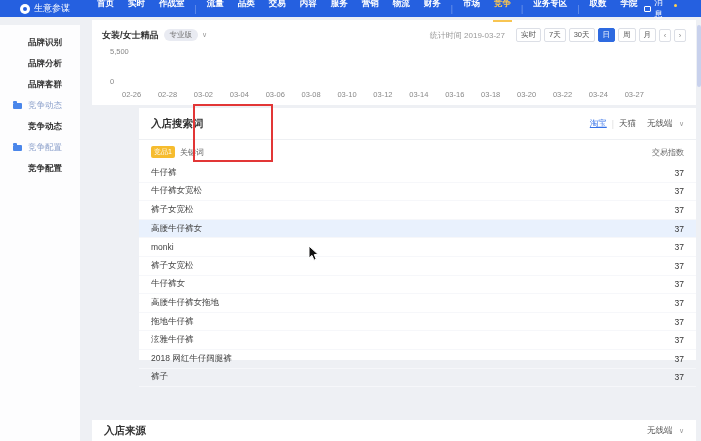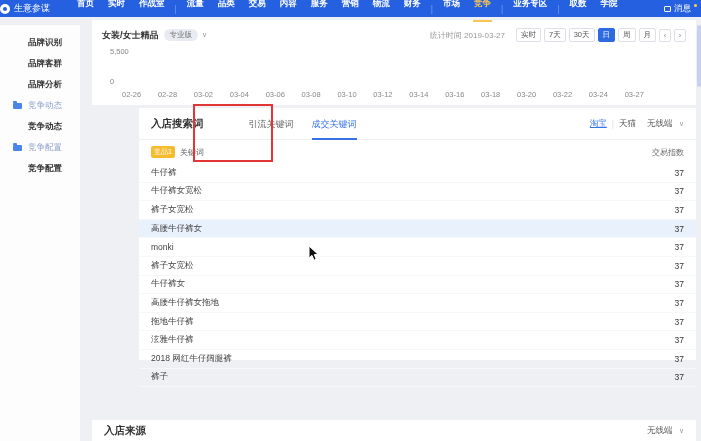--- a/index.html
+++ b/index.html
@@ -1,21 +1,21 @@
 <!DOCTYPE html>
 <html><head>
 <meta charset="utf-8">
 <style>
   html,body{margin:0;padding:0;width:701px;height:441px;overflow:hidden;
     font-family:"Liberation Sans",sans-serif;background:#eef0f4;position:relative;}
   *{box-sizing:border-box;}
 
   
   .topnav{position:absolute;top:0;left:0;right:0;height:17px;background:#2560e0;
-    display:flex;align-items:center;color:#fff;font-size:8.5px;padding:0 0;z-index:10;}
+    display:flex;align-items:center;color:#fff;font-size:8.5px;padding:0 20px;z-index:10;}
   .brand{display:flex;align-items:center;gap:4px;margin-right:20px;font-size:9px;white-space:nowrap;}
   .brand-icon{width:10px;height:10px;border-radius:50%;background:#fff;position:relative;flex:0 0 auto;}
   .brand-icon::after{content:'';position:absolute;left:3px;top:3px;width:4px;height:4px;border-radius:50%;background:#2560e0;}
   .nav-item{padding:0 7px;height:27px;line-height:17px;position:relative;cursor:pointer;white-space:nowrap;font-weight:bold;}
   .nav-item.active{color:#f8c552;}
   .nav-item.active::after{content:'';position:absolute;left:6px;right:6px;bottom:0;height:2px;background:#f8c552;}
   .nav-dot{position:absolute;top:2px;right:2px;width:3px;height:3px;border-radius:50%;background:#ffd24d;}
   .nav-divider{color:rgba(255,255,255,.35);padding:0 3px;}
   .nav-right{margin-left:auto;display:flex;align-items:center;gap:3px;position:relative;padding-right:4px;}
   .msg-icon{width:7px;height:6px;border:1px solid #fff;border-radius:1px;display:inline-block;}
@@ -121,22 +121,22 @@
     </div>
   <div class="nav-right">
     <span class="msg-icon"></span>
     <span>消息</span>
     <span class="nav-dot" style="position:static;margin-top:-6px;"></span>
   </div>
 </div>
 
 <div class="sidebar" id="sidebar">
     <div class="side-item">品牌识别</div>
+    <div class="side-item">品牌分析</div>
     <div class="side-item">品牌客群</div>
-    <div class="side-item">品牌分析</div>
     <div class="side-item group">竞争动态<span class="folder-icon"></span></div>
     <div class="side-item">竞争动态</div>
     <div class="side-item group">竞争配置<span class="folder-icon"></span></div>
     <div class="side-item">竞争配置</div>
   </div>
 
 <div class="card card1">
   <div class="c1-head">
     <span class="c1-title">女装/女士精品</span>
     <span class="badge-pro">专业版</span>
@@ -175,24 +175,20 @@
         <span class="xtick">03-22</span>
         <span class="xtick">03-24</span>
         <span class="xtick">03-27</span>
       </div>
   </div>
 </div>
 
 <div class="card card2">
   <div class="c2-head">
     <span class="c2-title">入店搜索词</span>
-    <span class="tabs" id="tabs">
-        <span class="tab">引流关键词</span>
-        <span class="tab active">成交关键词</span>
-      </span>
     <span class="filters">
       <span id="platforms" style="display:flex;gap:5px;align-items:center;">
           <span class="plat active">淘宝</span>
           <span class="plat-sep">|</span>
           <span class="plat">天猫</span>
         </span>
       <span class="terminal">
         <span>无线端</span>
         <span class="chev">∨</span>
       </span>

